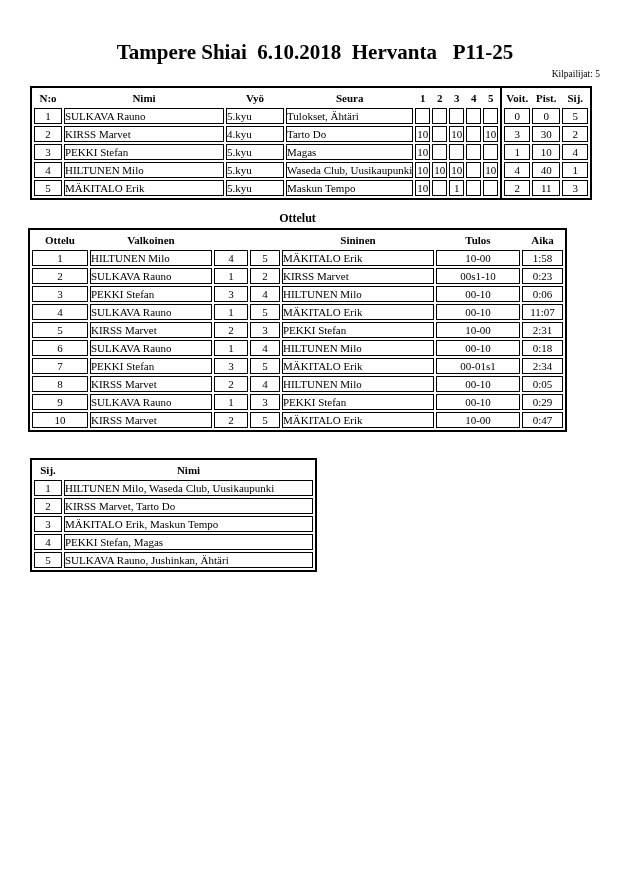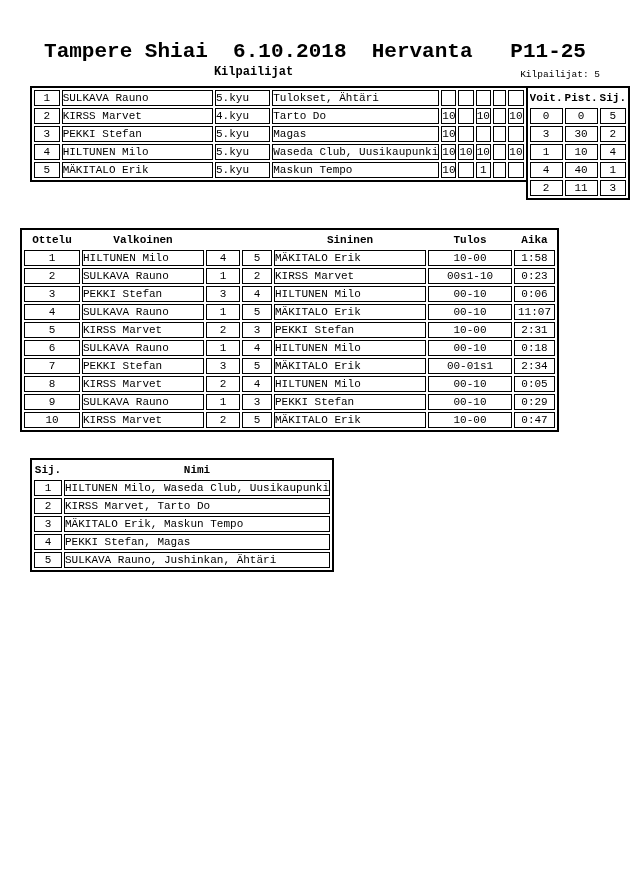--- a/index.html
+++ b/index.html
@@ -2,21 +2,21 @@
 <html><head>
 <meta charset="utf-8">
 <style>
   html, body { margin: 0; padding: 0; background: #fff; }
   .page {
     position: relative;
     width: 630px;
     height: 891px;
     background: #fff;
     color: #000;
-    font-family: Liberation Mono, monospace;
+    font-family: Liberation Serif, serif;
     overflow: hidden;
   }
   .title {
     position: absolute;
     top: 40px; left: 0;
     width: 630px;
     text-align: center;
     font-size: 21px;
     font-weight: bold;
     white-space: pre;
@@ -62,48 +62,58 @@
   .ac { text-align: center; }
   .vyo { text-align: left; padding-left: 8px; margin-left: 8px; }
   .th-left { text-align: left; }
   .wrap-competitors {
     position: absolute;
     top: 86px; left: 30px;
     display: flex;
     align-items: flex-start;
   }
   .tbl-summary { margin-left: -2px; }
-  .wrap-matches { position: absolute; top: 228px; left: 20px; }
+  .wrap-matches { position: absolute; top: 228px; left: 28px; }
   .wrap-results { position: absolute; top: 458px; left: 30px; }
 </style>
 </head>
 <body>
 
 <div class="page">
 
   <div class="title">Tampere Shiai  6.10.2018  Hervanta   P11-25</div>
 
-  <div class="sec-heading heading-kilpailijat">Kilpailijat</div>
   <div class="count-label">Kilpailijat: 5</div>
 
   <div class="wrap-competitors">
 
     <table class="tbl">
       <colgroup>
         <col style="width:28px">
           <col style="width:160px">
           <col style="width:58px">
           <col style="width:102px">
         <col style="width:15px">
           <col style="width:15px">
           <col style="width:15px">
           <col style="width:15px">
           <col style="width:15px">
       </colgroup>
       <tbody>
+          <tr>
+        <th class="th-left">N:o</th>
+        <th>Nimi</th>
+        <th>Vyö</th>
+        <th>Seura</th>
+        <th>1</th>
+        <th>2</th>
+        <th>3</th>
+        <th>4</th>
+        <th>5</th>
+      </tr>
       <tr>
         <td class="ac">1</td>
         <td class="al">SULKAVA Rauno</td>
         <td class="vyo">5.kyu</td>
         <td class="al">Tulokset, Ähtäri</td>
         <td class="ac"></td>
         <td class="ac"></td>
         <td class="ac"></td>
         <td class="ac"></td>
         <td class="ac"></td>
@@ -189,20 +199,21 @@
       </tr>
       <tr>
         <td class="ac">2</td>
         <td class="ac">11</td>
         <td class="ac">3</td>
       </tr>
     </tbody>
       </table>
   </div>
 
+  <div class="sec-heading heading-ottelut">Ottelut</div>
 
   <div class="wrap-matches">
     <table class="tbl">
       <colgroup>
         <col style="width:56px">
           <col style="width:122px">
           <col style="width:34px">
           <col style="width:30px">
         <col style="width:152px">
           <col style="width:84px">

